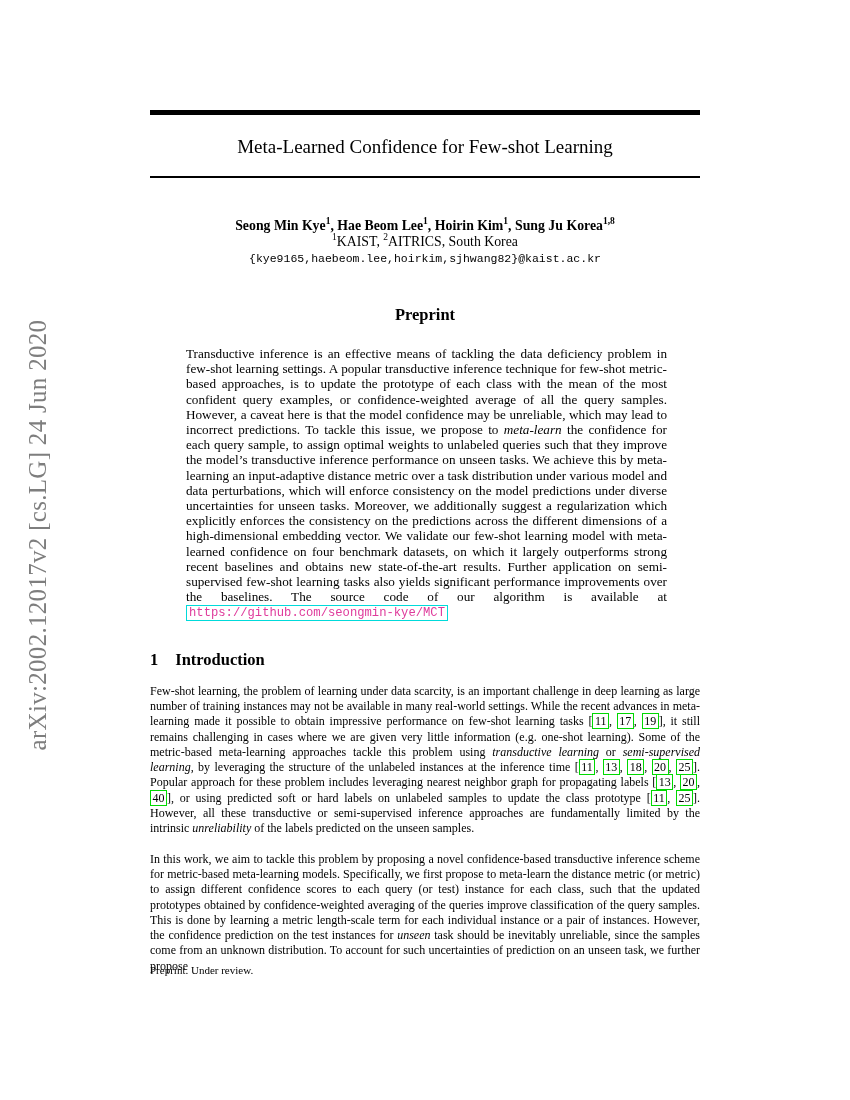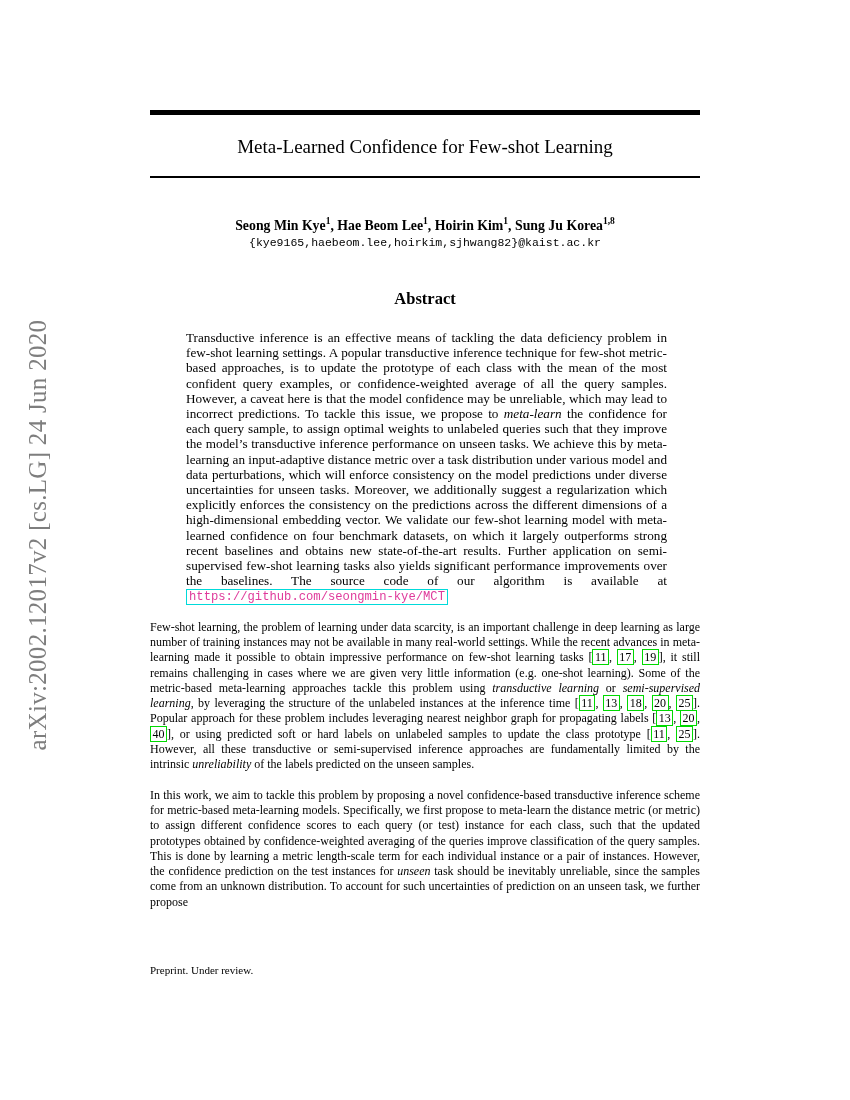--- a/index.html
+++ b/index.html
@@ -104,27 +104,31 @@
   <div class="content">
 
     <div class="rule-thick"></div>
 
     <h1 class="title">Meta-Learned Confidence for Few-shot Learning</h1>
 
     <div class="rule-thin"></div>
 
     <div class="authors">
       <div class="author-line"><span>Seong Min Kye</span><sup>1</sup><span>, Hae Beom Lee</span><sup>1</sup><span>, Hoirin Kim</span><sup>1</sup><span>, Sung Ju Korea</span><sup>1,8</sup></div>
+      <div class="affil-line"><sup>1</sup><span>KAIST, </span><sup>2</sup><span>AITRICS, South Korea</span></div>
       <div class="email-line">{kye9165,haebeom.lee,hoirkim,sjhwang82}@kaist.ac.kr</div>
     </div>
 
-    <h2 class="abstract-title">Abstract</h2>
+    <h2 class="abstract-title">Preprint</h2>
 
     <div class="abstract-body"><span>Transductive inference is an effective means of tackling the data deficiency problem in few-shot learning settings. A popular transductive inference technique for few-shot metric-based approaches, is to update the prototype of each class with the mean of the most confident query examples, or confidence-weighted average of all the query samples. However, a caveat here is that the model confidence may be unreliable, which may lead to incorrect predictions. To tackle this issue, we propose to </span><span style="font-style: italic;">meta-learn</span><span> the confidence for each query sample, to assign optimal weights to unlabeled queries such that they improve the model’s transductive inference performance on unseen tasks. We achieve this by meta-learning an input-adaptive distance metric over a task distribution under various model and data perturbations, which will enforce consistency on the model predictions under diverse uncertainties for unseen tasks. Moreover, we additionally suggest a regularization which explicitly enforces the consistency on the predictions across the different dimensions of a high-dimensional embedding vector. We validate our few-shot learning model with meta-learned confidence on four benchmark datasets, on which it largely outperforms strong recent baselines and obtains new state-of-the-art results. Further application on semi-supervised few-shot learning tasks also yields significant performance improvements over the baselines. The source code of our algorithm is available at </span><a class="url-link">https://github.com/seongmin-kye/MCT</a></div>
 
+    <h2 class="section-heading">
+      <span class="sec-num">1</span><span>Introduction</span>
+    </h2>
 
     <p class="body-par"><span>Few-shot learning, the problem of learning under data scarcity, is an important challenge in deep learning as large number of training instances may not be available in many real-world settings. While the recent advances in meta-learning made it possible to obtain impressive performance on few-shot learning tasks [</span><span class="cite">11</span><span>, </span><span class="cite">17</span><span>, </span><span class="cite">19</span><span>], it still remains challenging in cases where we are given very little information (e.g. one-shot learning). Some of the metric-based meta-learning approaches tackle this problem using </span><span style="font-style: italic;">transductive learning</span><span> or </span><span style="font-style: italic;">semi-supervised learning</span><span>, by leveraging the structure of the unlabeled instances at the inference time [</span><span class="cite">11</span><span>, </span><span class="cite">13</span><span>, </span><span class="cite">18</span><span>, </span><span class="cite">20</span><span>, </span><span class="cite">25</span><span>]. Popular approach for these problem includes leveraging nearest neighbor graph for propagating labels [</span><span class="cite">13</span><span>, </span><span class="cite">20</span><span>, </span><span class="cite">40</span><span>], or using predicted soft or hard labels on unlabeled samples to update the class prototype [</span><span class="cite">11</span><span>, </span><span class="cite">25</span><span>]. However, all these transductive or semi-supervised inference approaches are fundamentally limited by the intrinsic </span><span style="font-style: italic;">unreliability</span><span> of the labels predicted on the unseen samples.</span></p>
 
     <p class="body-par"><span>In this work, we aim to tackle this problem by proposing a novel confidence-based transductive inference scheme for metric-based meta-learning models. Specifically, we first propose to meta-learn the distance metric (or metric) to assign different confidence scores to each query (or test) instance for each class, such that the updated prototypes obtained by confidence-weighted averaging of the queries improve classification of the query samples. This is done by learning a metric length-scale term for each individual instance or a pair of instances. However, the confidence prediction on the test instances for </span><span style="font-style: italic;">unseen</span><span> task should be inevitably unreliable, since the samples come from an unknown distribution. To account for such uncertainties of prediction on an unseen task, we further propose</span></p>
 
   </div>
 
   <div class="footer">Preprint. Under review.</div>
 
 </div>

